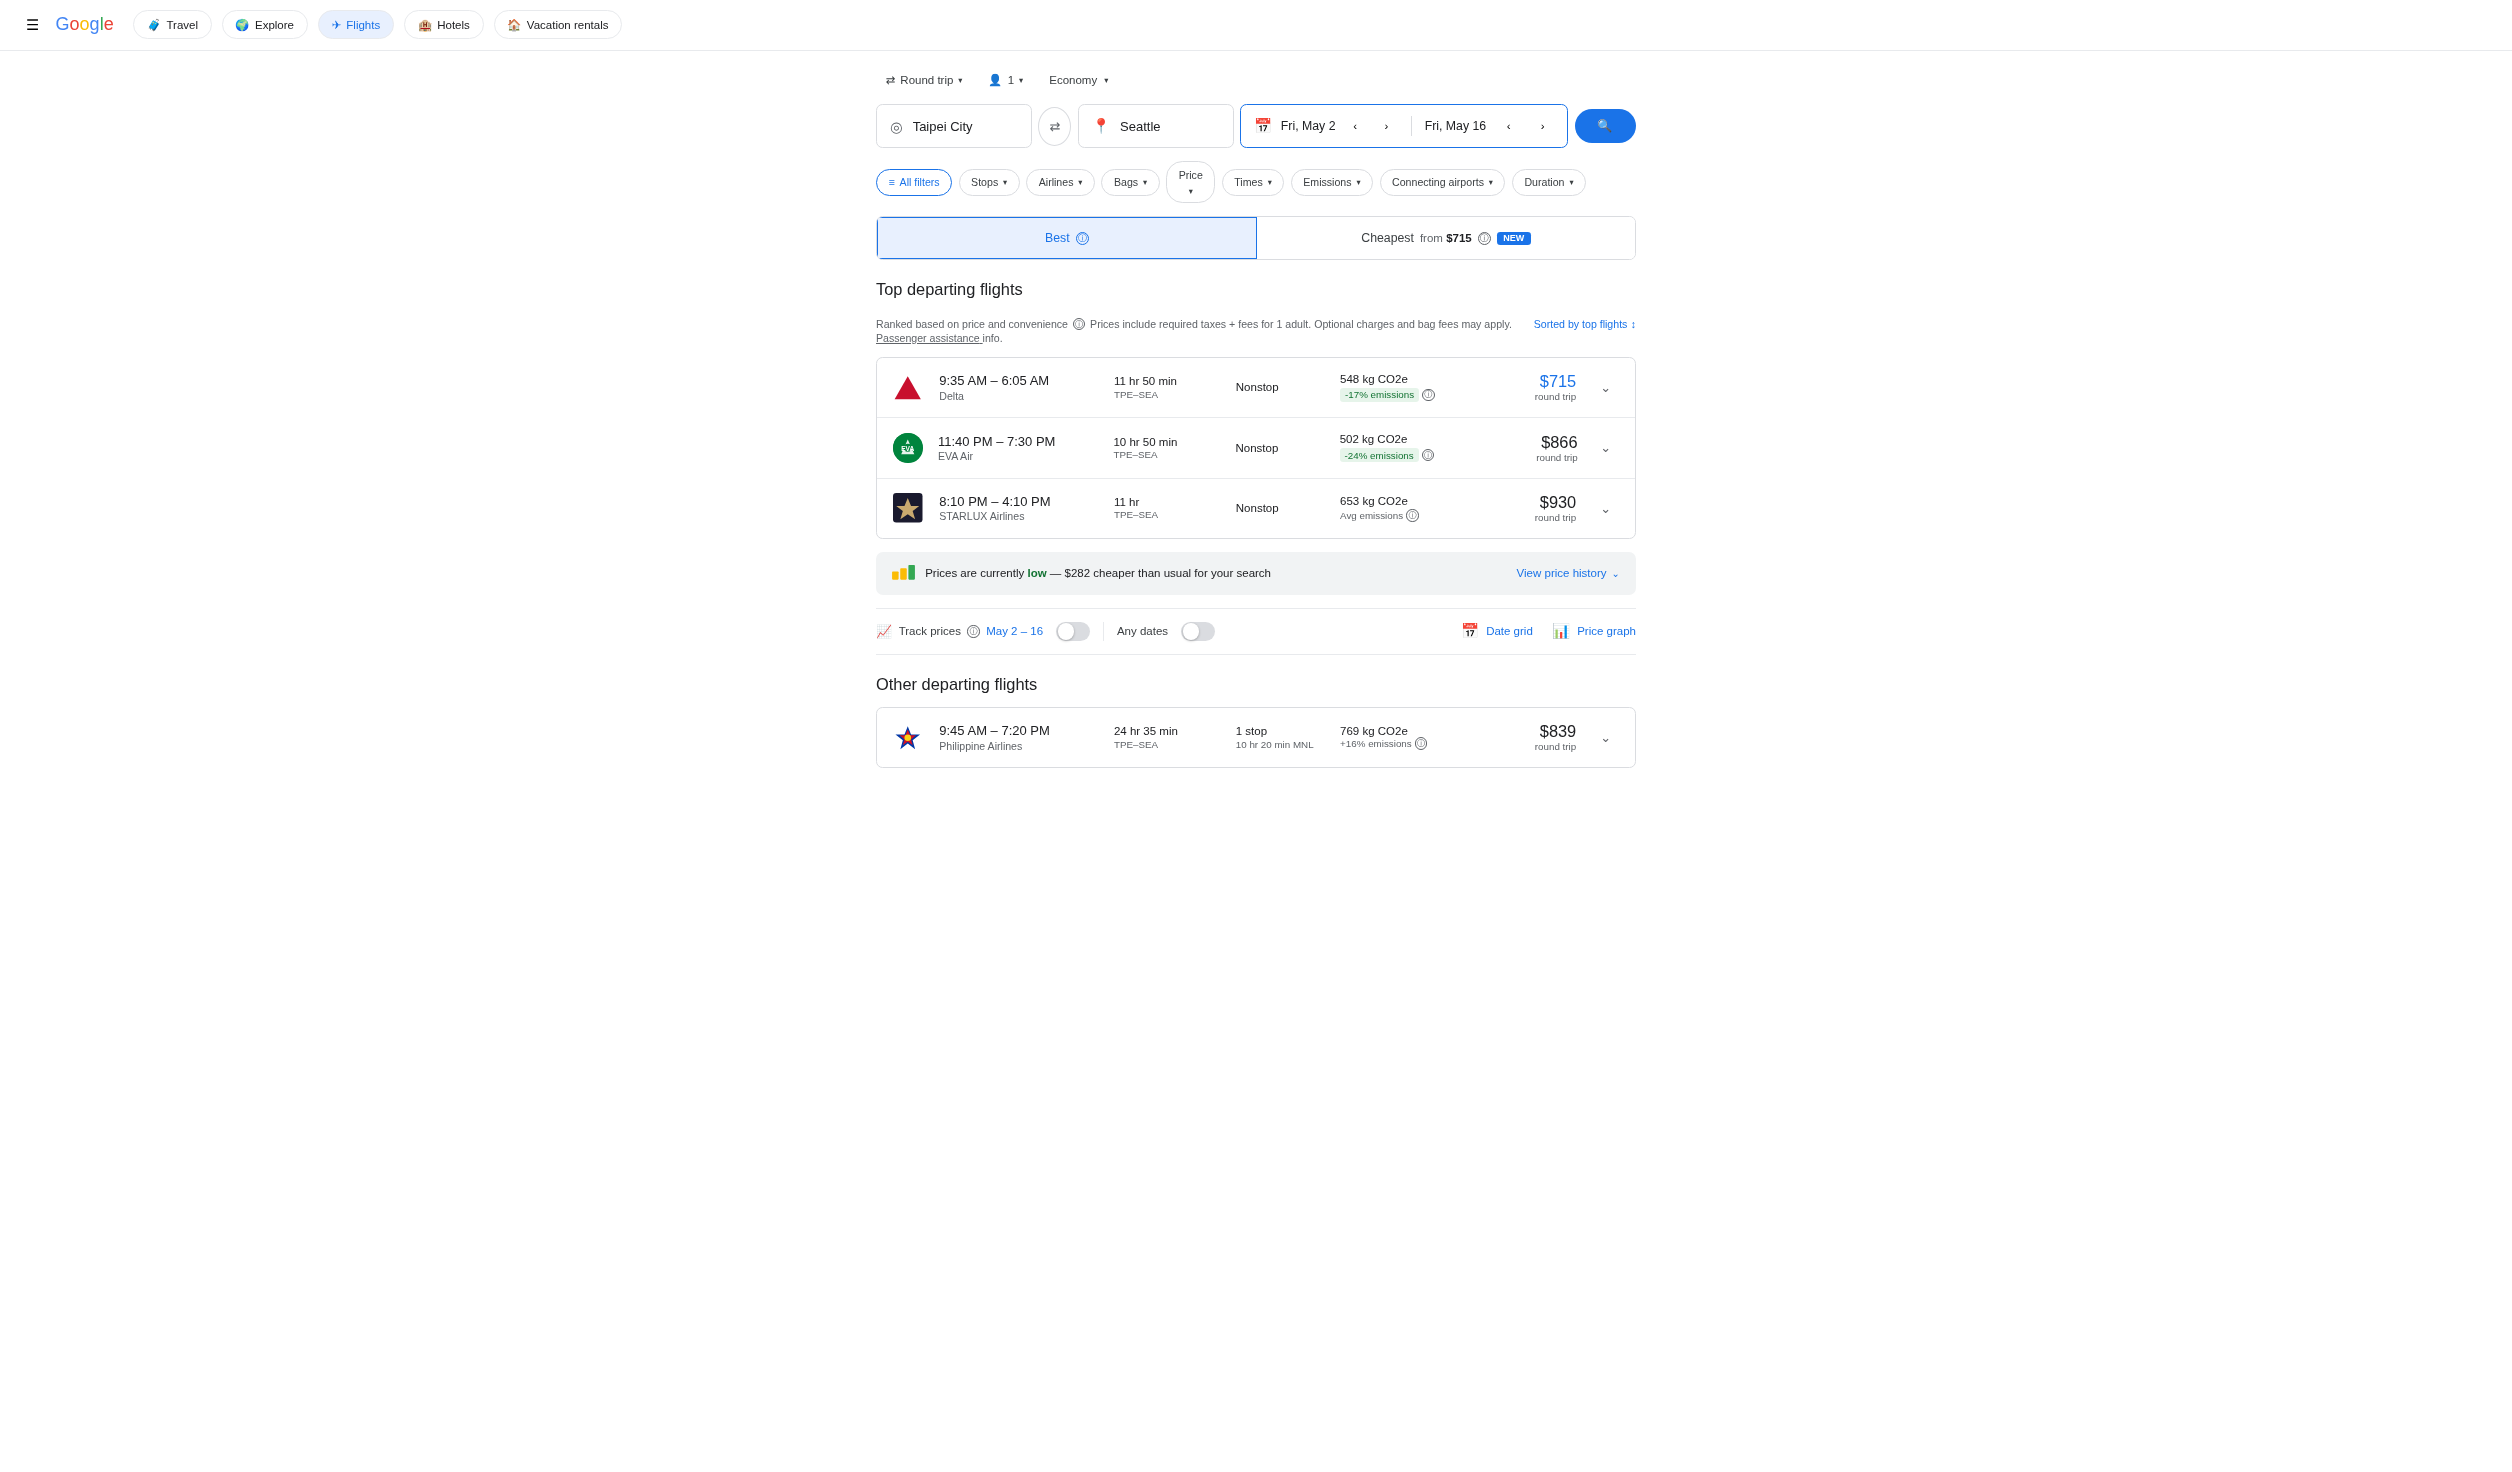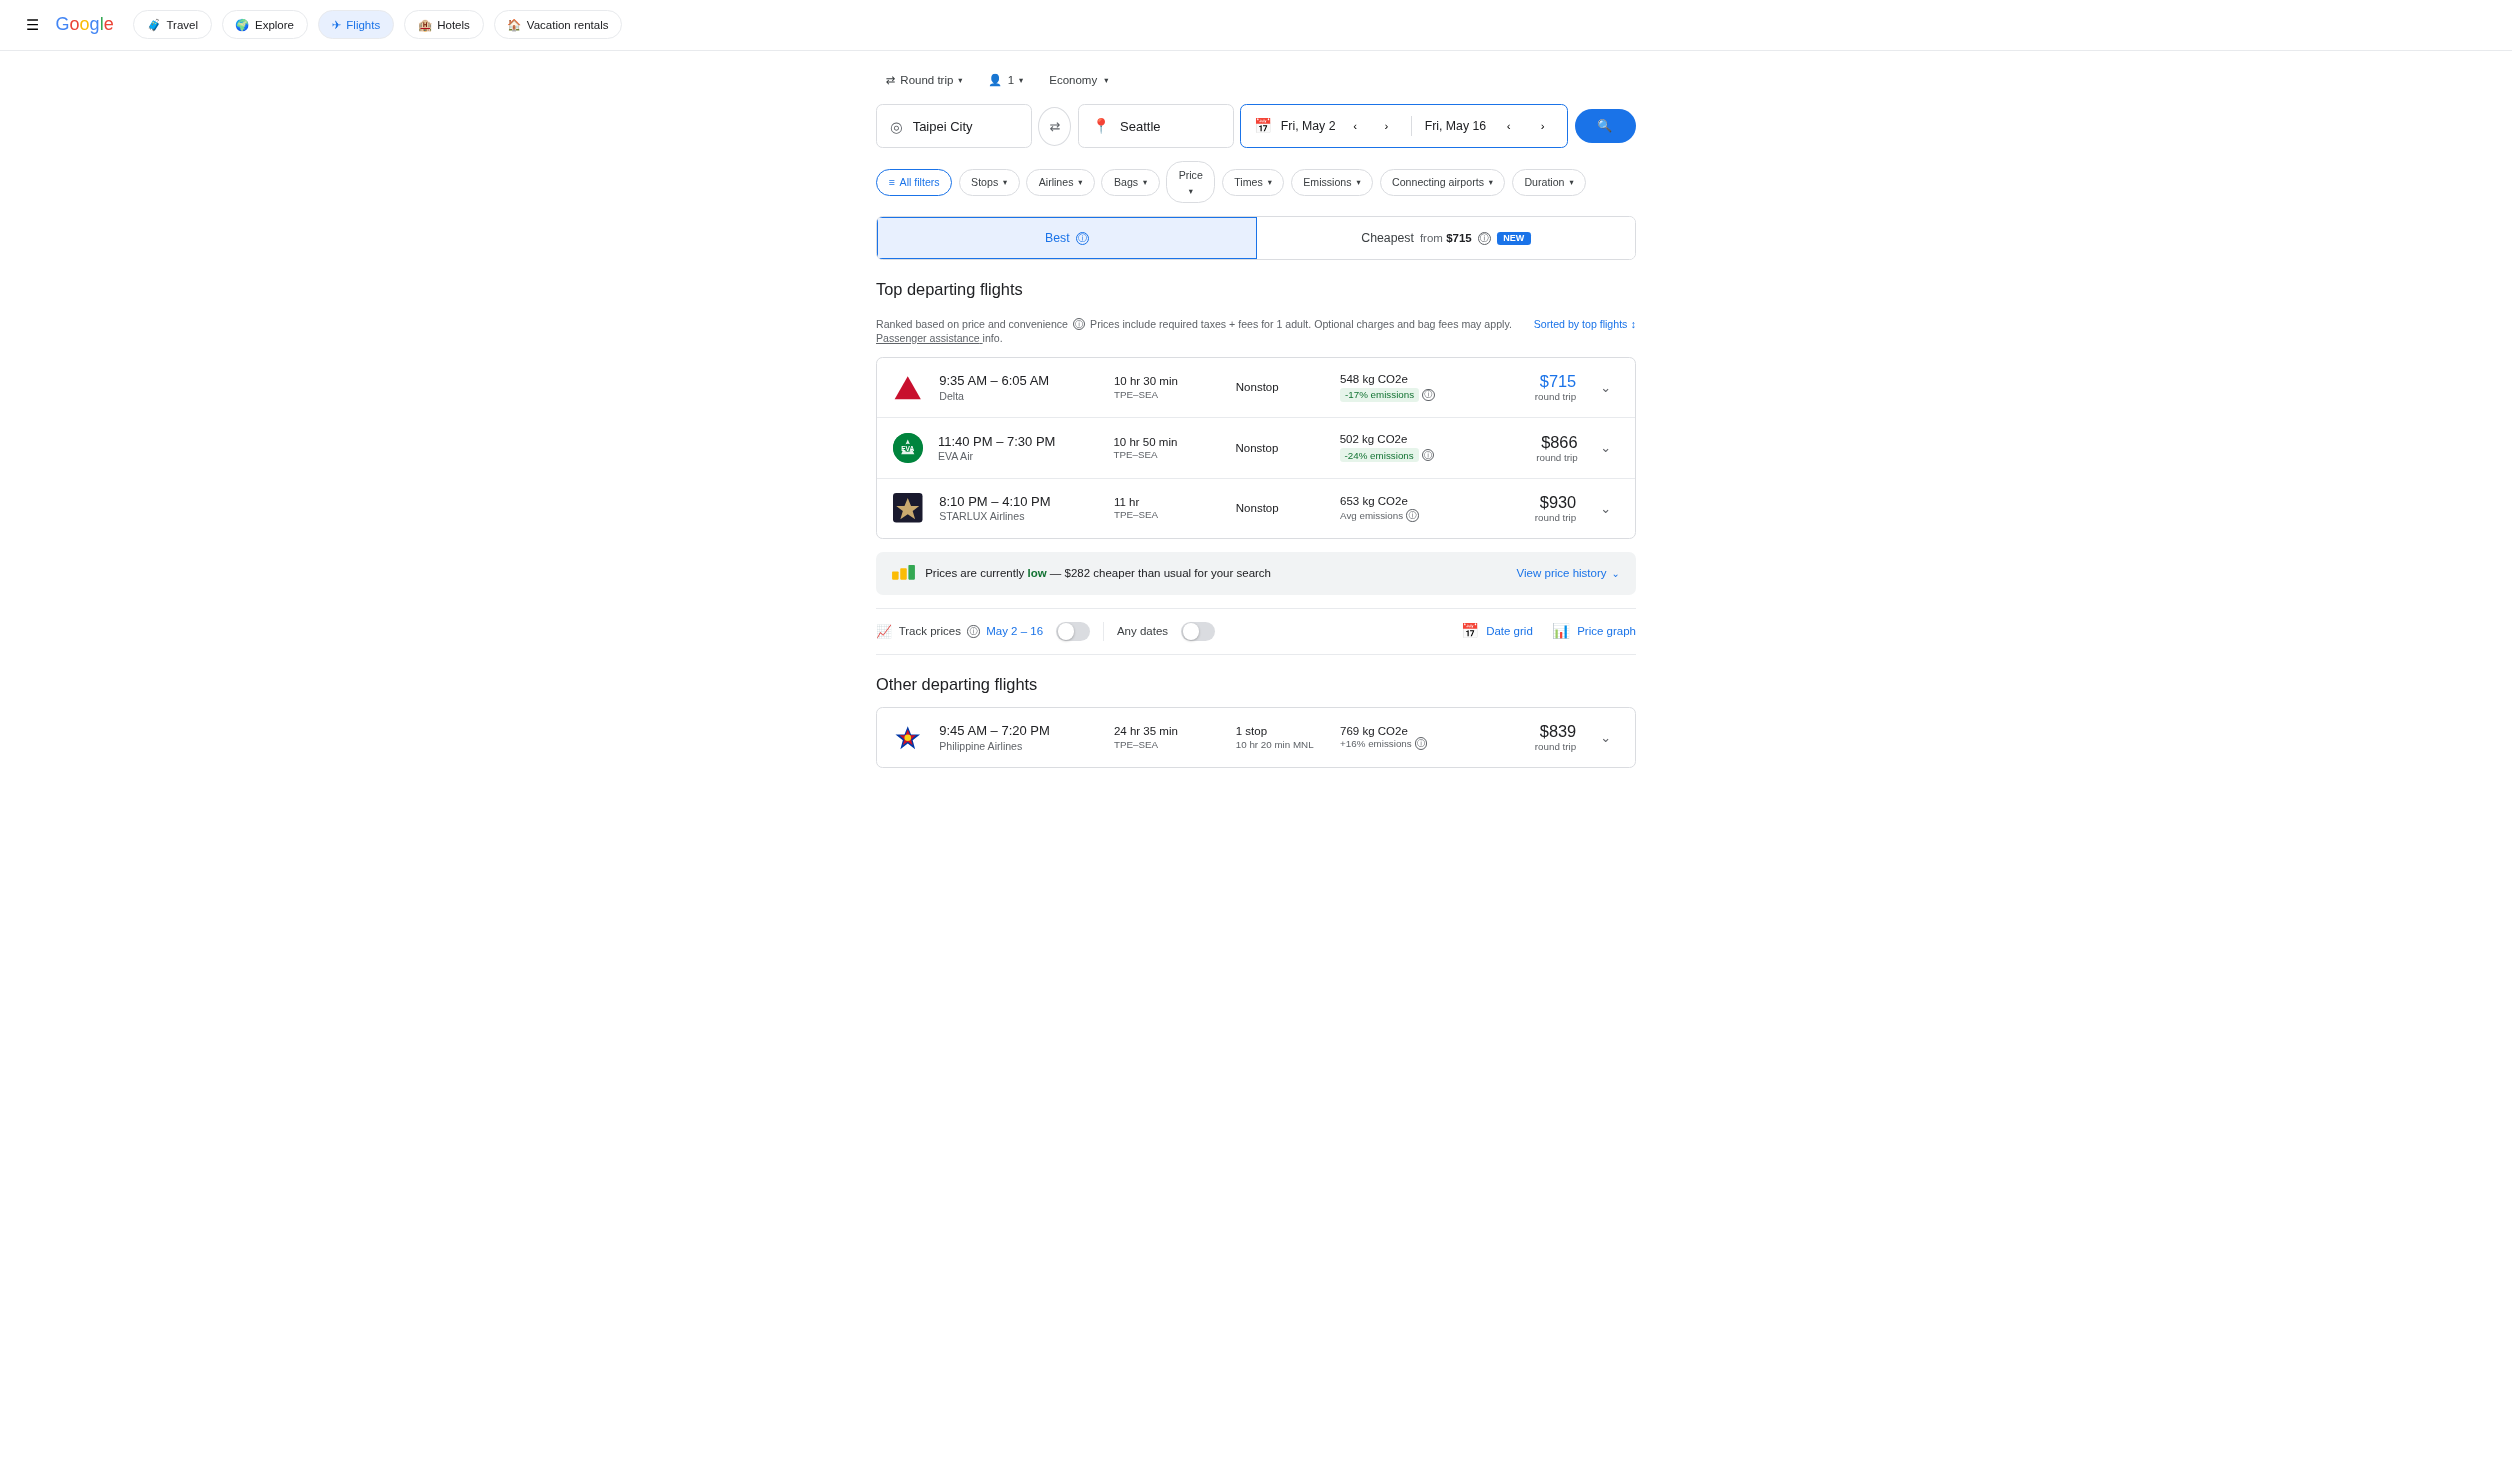--- a/index.html
+++ b/index.html
@@ -198,21 +198,21 @@
           <svg viewBox="0 0 36 36" width="29.5" height="29.5">
             <polygon points="18,4 34,32 2,32" fill="#c8102e"></polygon>
             <polygon points="18,10 30,28 6,28" fill="#c8102e" opacity="0.4"></polygon>
           </svg>
         </div>
         <div style="flex:1.8;min-width:131px;">
           <div style="font-size:13px;font-weight:500;color:#202124;">9:35 AM – 6:05 AM</div>
           <div style="font-size:10.6px;color:#5f6368;margin-top:1.6px;">Delta</div>
         </div>
         <div style="flex:1.2;min-width:90px;">
-          <div style="font-size:11.5px;color:#202124;">10 hr 30 min</div>
+          <div style="font-size:11.5px;color:#202124;">11 hr 50 min</div>
           <div style="font-size:9.8px;color:#5f6368;margin-top:1.6px;">TPE–SEA</div>
         </div>
         <div style="flex:1;min-width:65px;">
           <div style="font-size:11.5px;color:#202124;">Nonstop</div>
         </div>
         <div style="flex:1.5;min-width:98px;">
           <div style="font-size:11.5px;color:#202124;">548 kg CO2e</div>
           <div style="display:flex;align-items:center;gap:3.3px;margin-top:2.5px;">
             <span style="font-size:9.8px;background:#e6f4ea;color:#137333;padding:1.6px 4.9px;border-radius:3.3px;">-17% emissions</span>
             <span style="display:inline-flex;align-items:center;justify-content:center;width:12.3px;height:12.3px;border:0.8px solid #5f6368;border-radius:50%;font-size:8.2px;cursor:pointer;color:#5f6368;">ⓘ</span>

